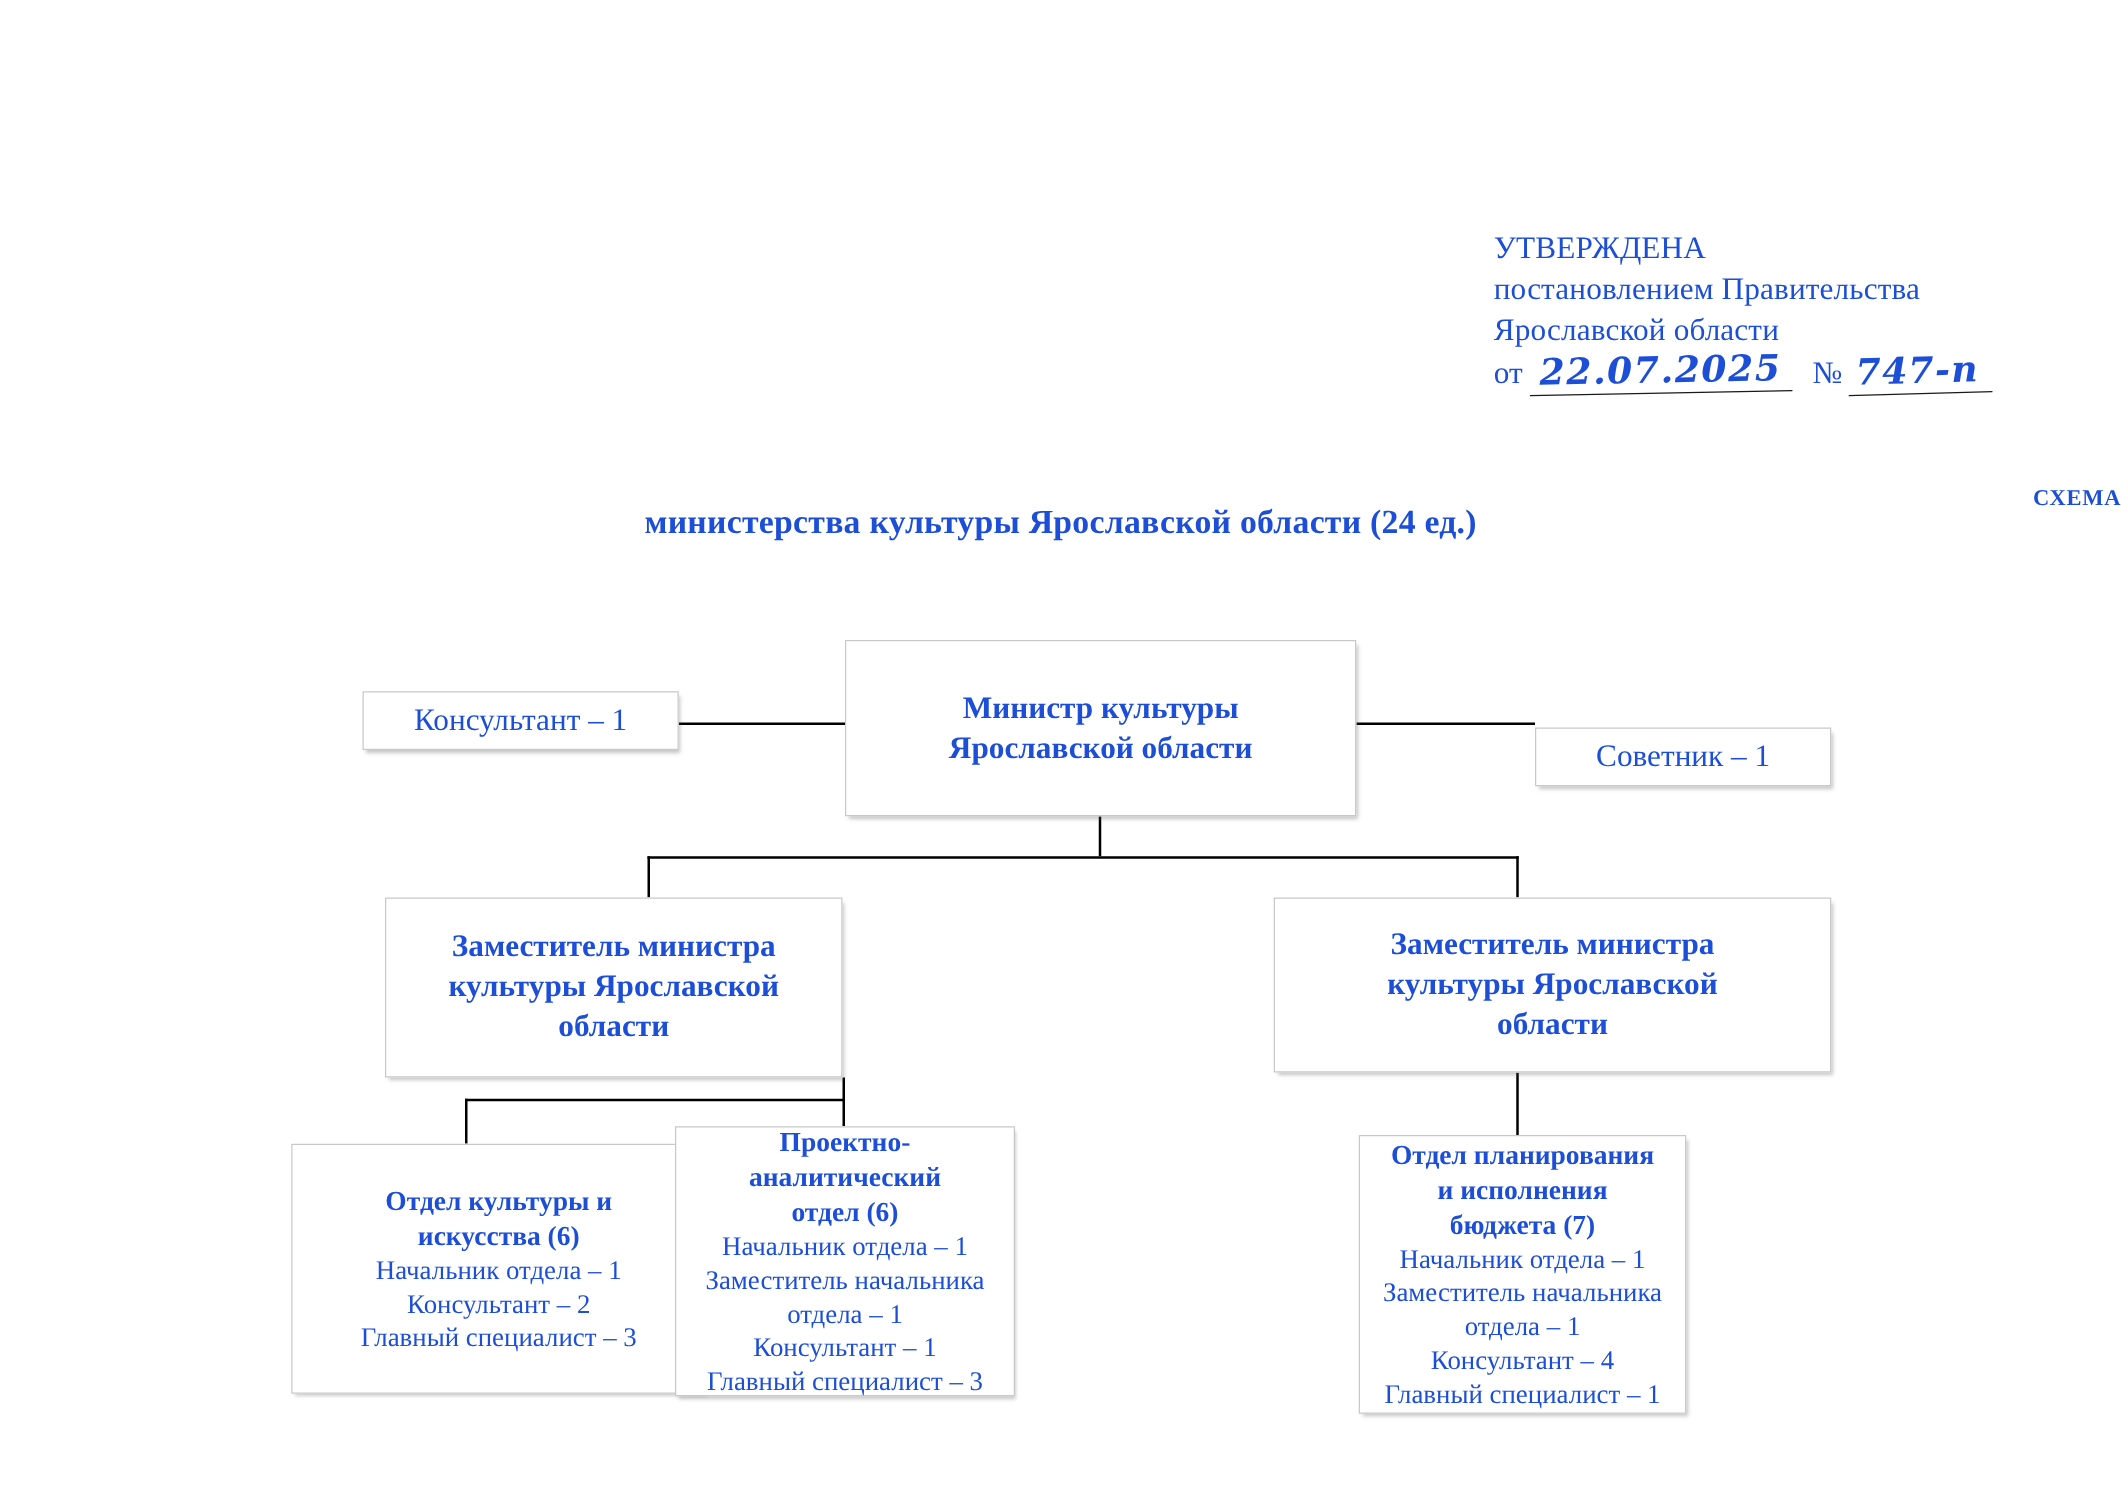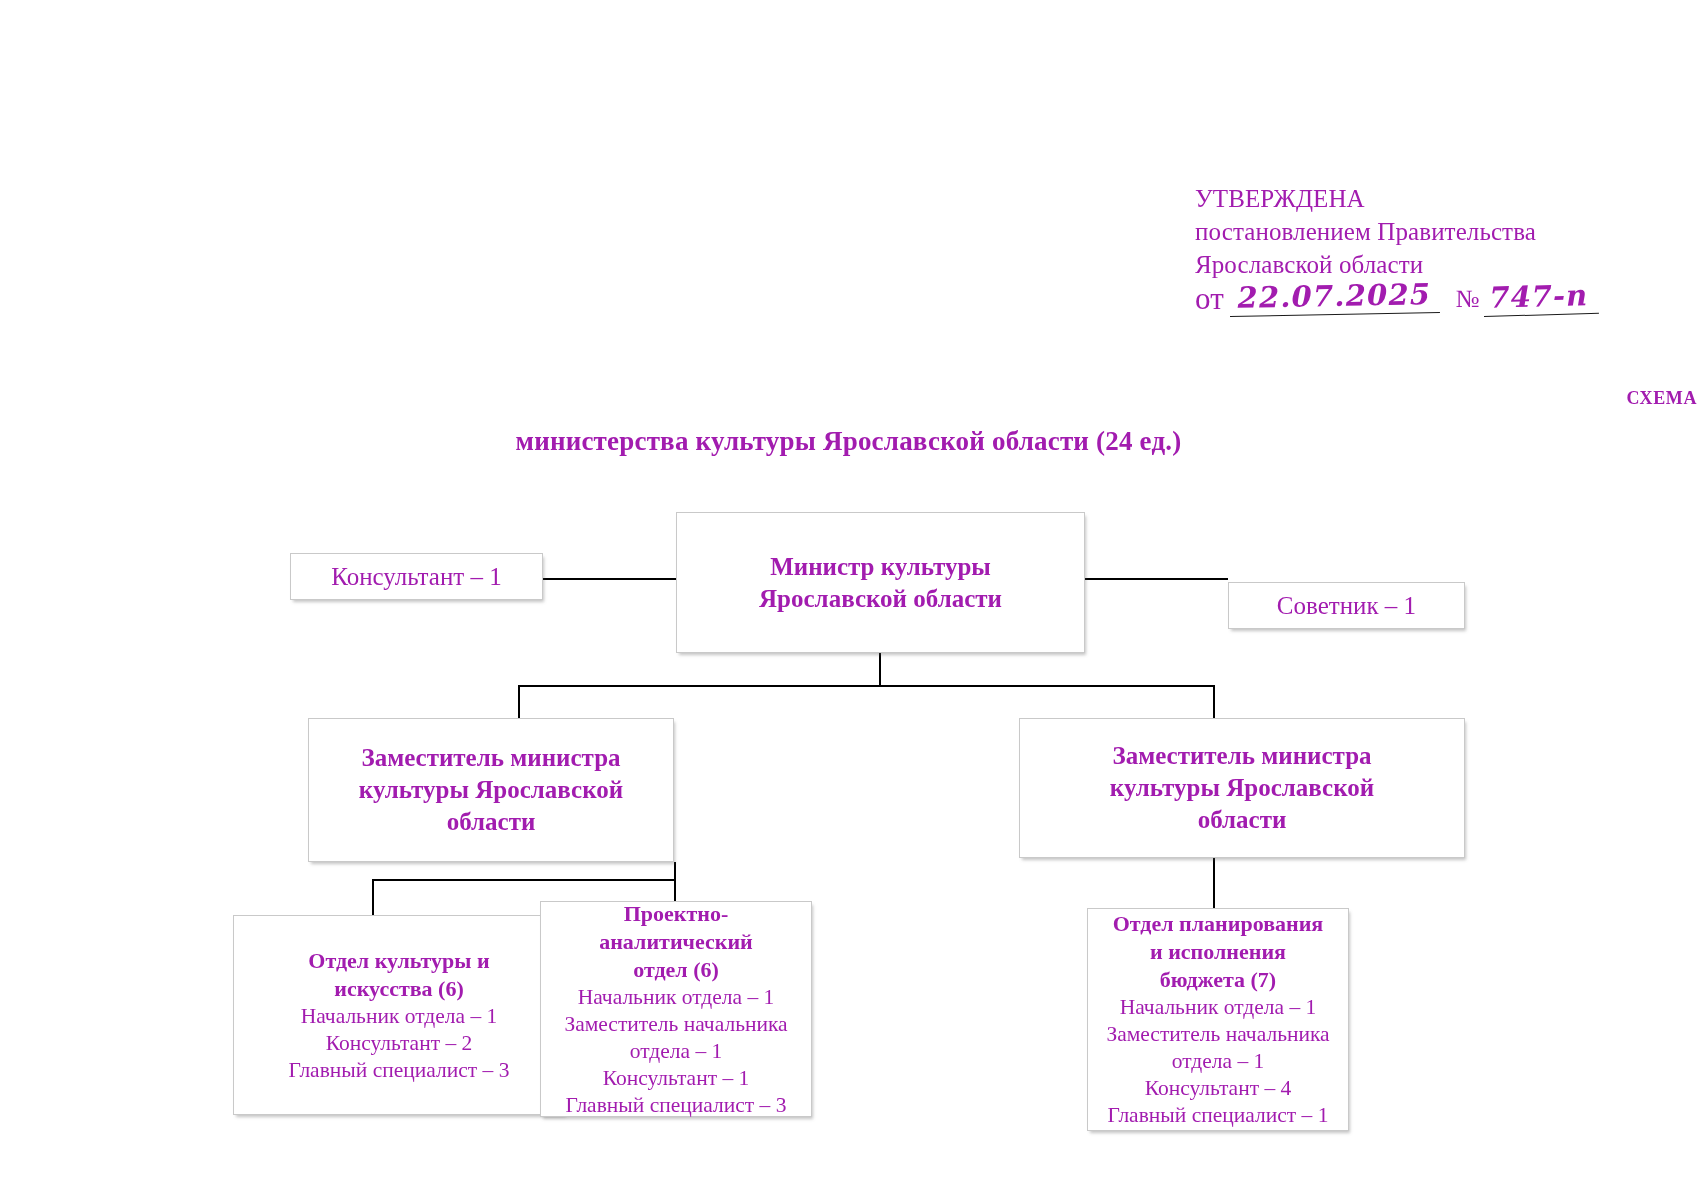--- a/index.html
+++ b/index.html
@@ -7,21 +7,21 @@
     margin: 0;
     padding: 0;
     background: #ffffff;
   }
   .page {
     position: relative;
     width: 1697px;
     height: 1200px;
     background: #ffffff;
     font-family: "Liberation Serif", "DejaVu Serif", serif;
-    color: #a21caf;
+    color: #1d4ed8;
     overflow: hidden;
   }
 
   
   .approval {
     position: absolute;
     left: 1195px;
     top: 182px;
     width: 420px;
     font-size: 25px;
@@ -29,21 +29,21 @@
     letter-spacing: 0.1px;
   }
   .approval-line { white-space: nowrap; }
 
   .date-row {
     display: flex;
     align-items: flex-end;
     margin-top: 1px;
     white-space: nowrap;
   }
-  .date-label { font-size: 31px; padding-right: 6px; padding-bottom: 2px; font-family: Liberation Serif, serif; }
+  .date-label { font-size: 25px; padding-right: 6px; padding-bottom: 2px; font-family: Liberation Serif, serif; }
   .hw-field {
     font-family: "DejaVu Serif", serif;
     font-style: italic;
     font-size: 29px;
     font-weight: 600;
     letter-spacing: 1.2px;
     border-bottom: 1.6px solid #1a1a1a;
     padding: 0 8px 1px 8px;
     transform: rotate(-1.1deg);
     transform-origin: left bottom;
@@ -68,21 +68,21 @@
     top: 388px;
     width: 1697px;
     text-align: right;
     font-size: 18px;
     font-weight: bold;
     letter-spacing: 0.6px;
   }
   .doc-subtitle {
     position: absolute;
     left: 0;
-    top: 426px;
+    top: 402px;
     width: 1697px;
     text-align: center;
     font-size: 27px;
     font-weight: bold;
     letter-spacing: 0.2px;
   }
 
   
   .box {
     position: absolute;

